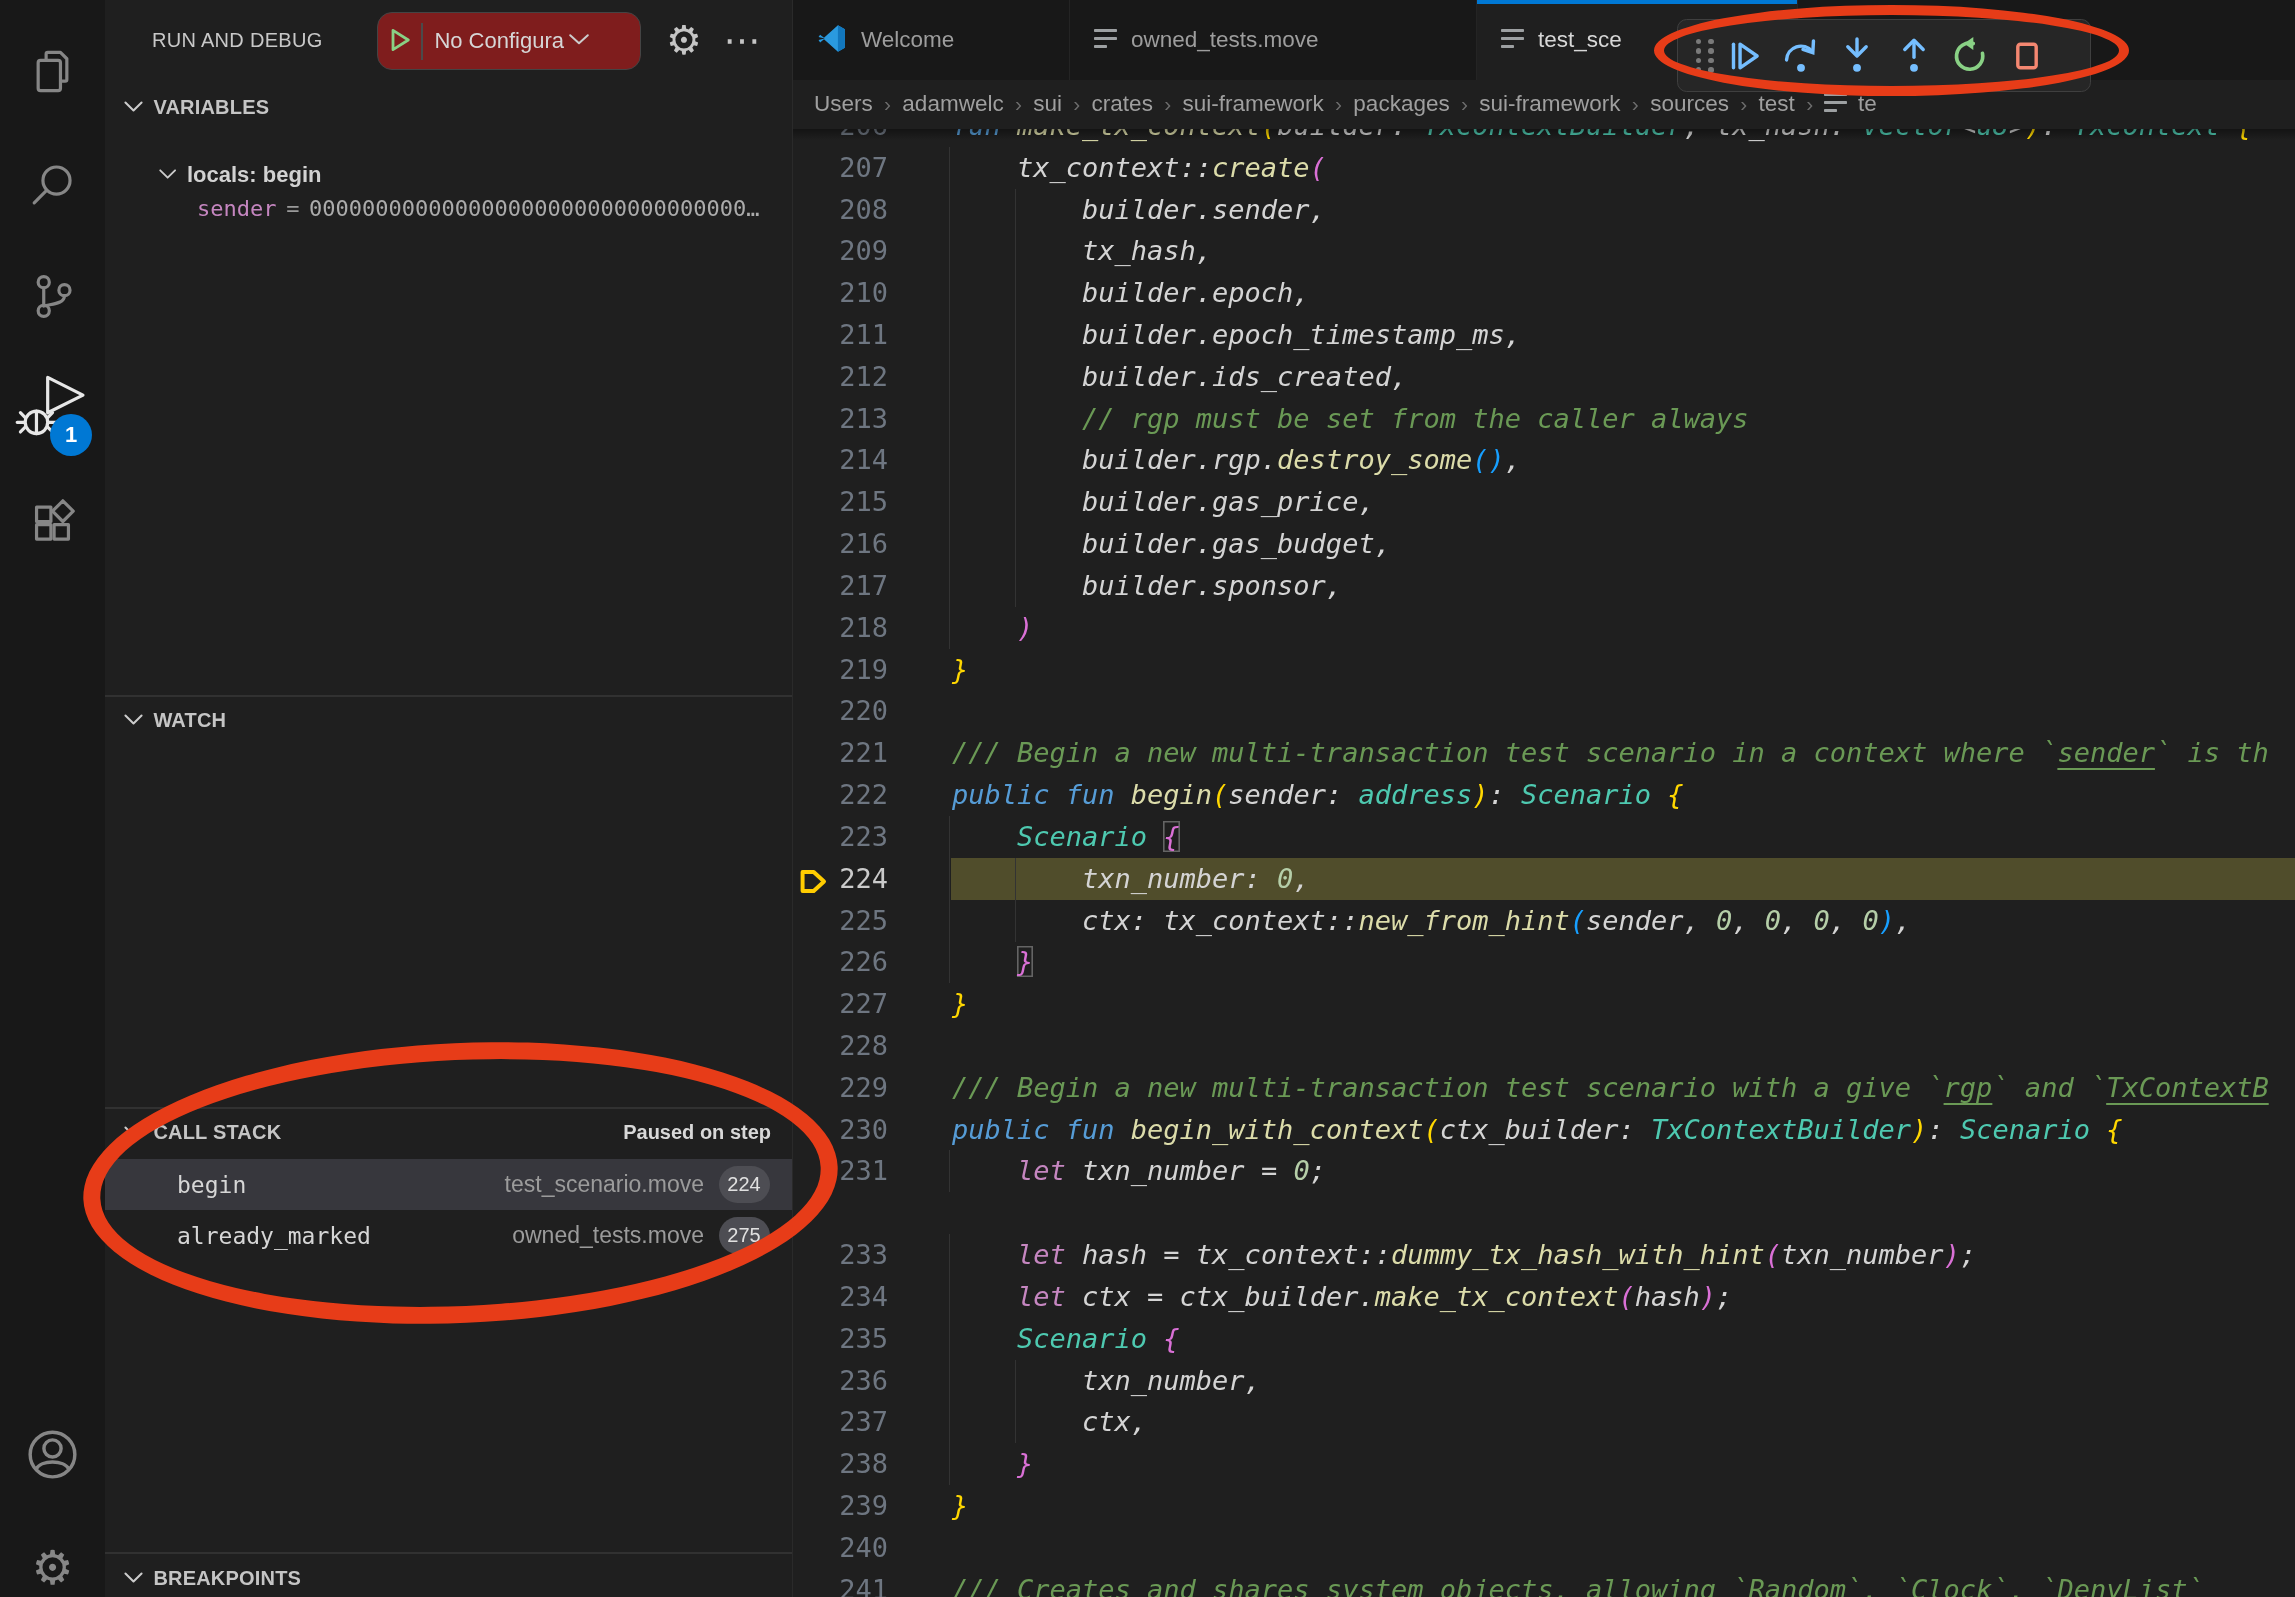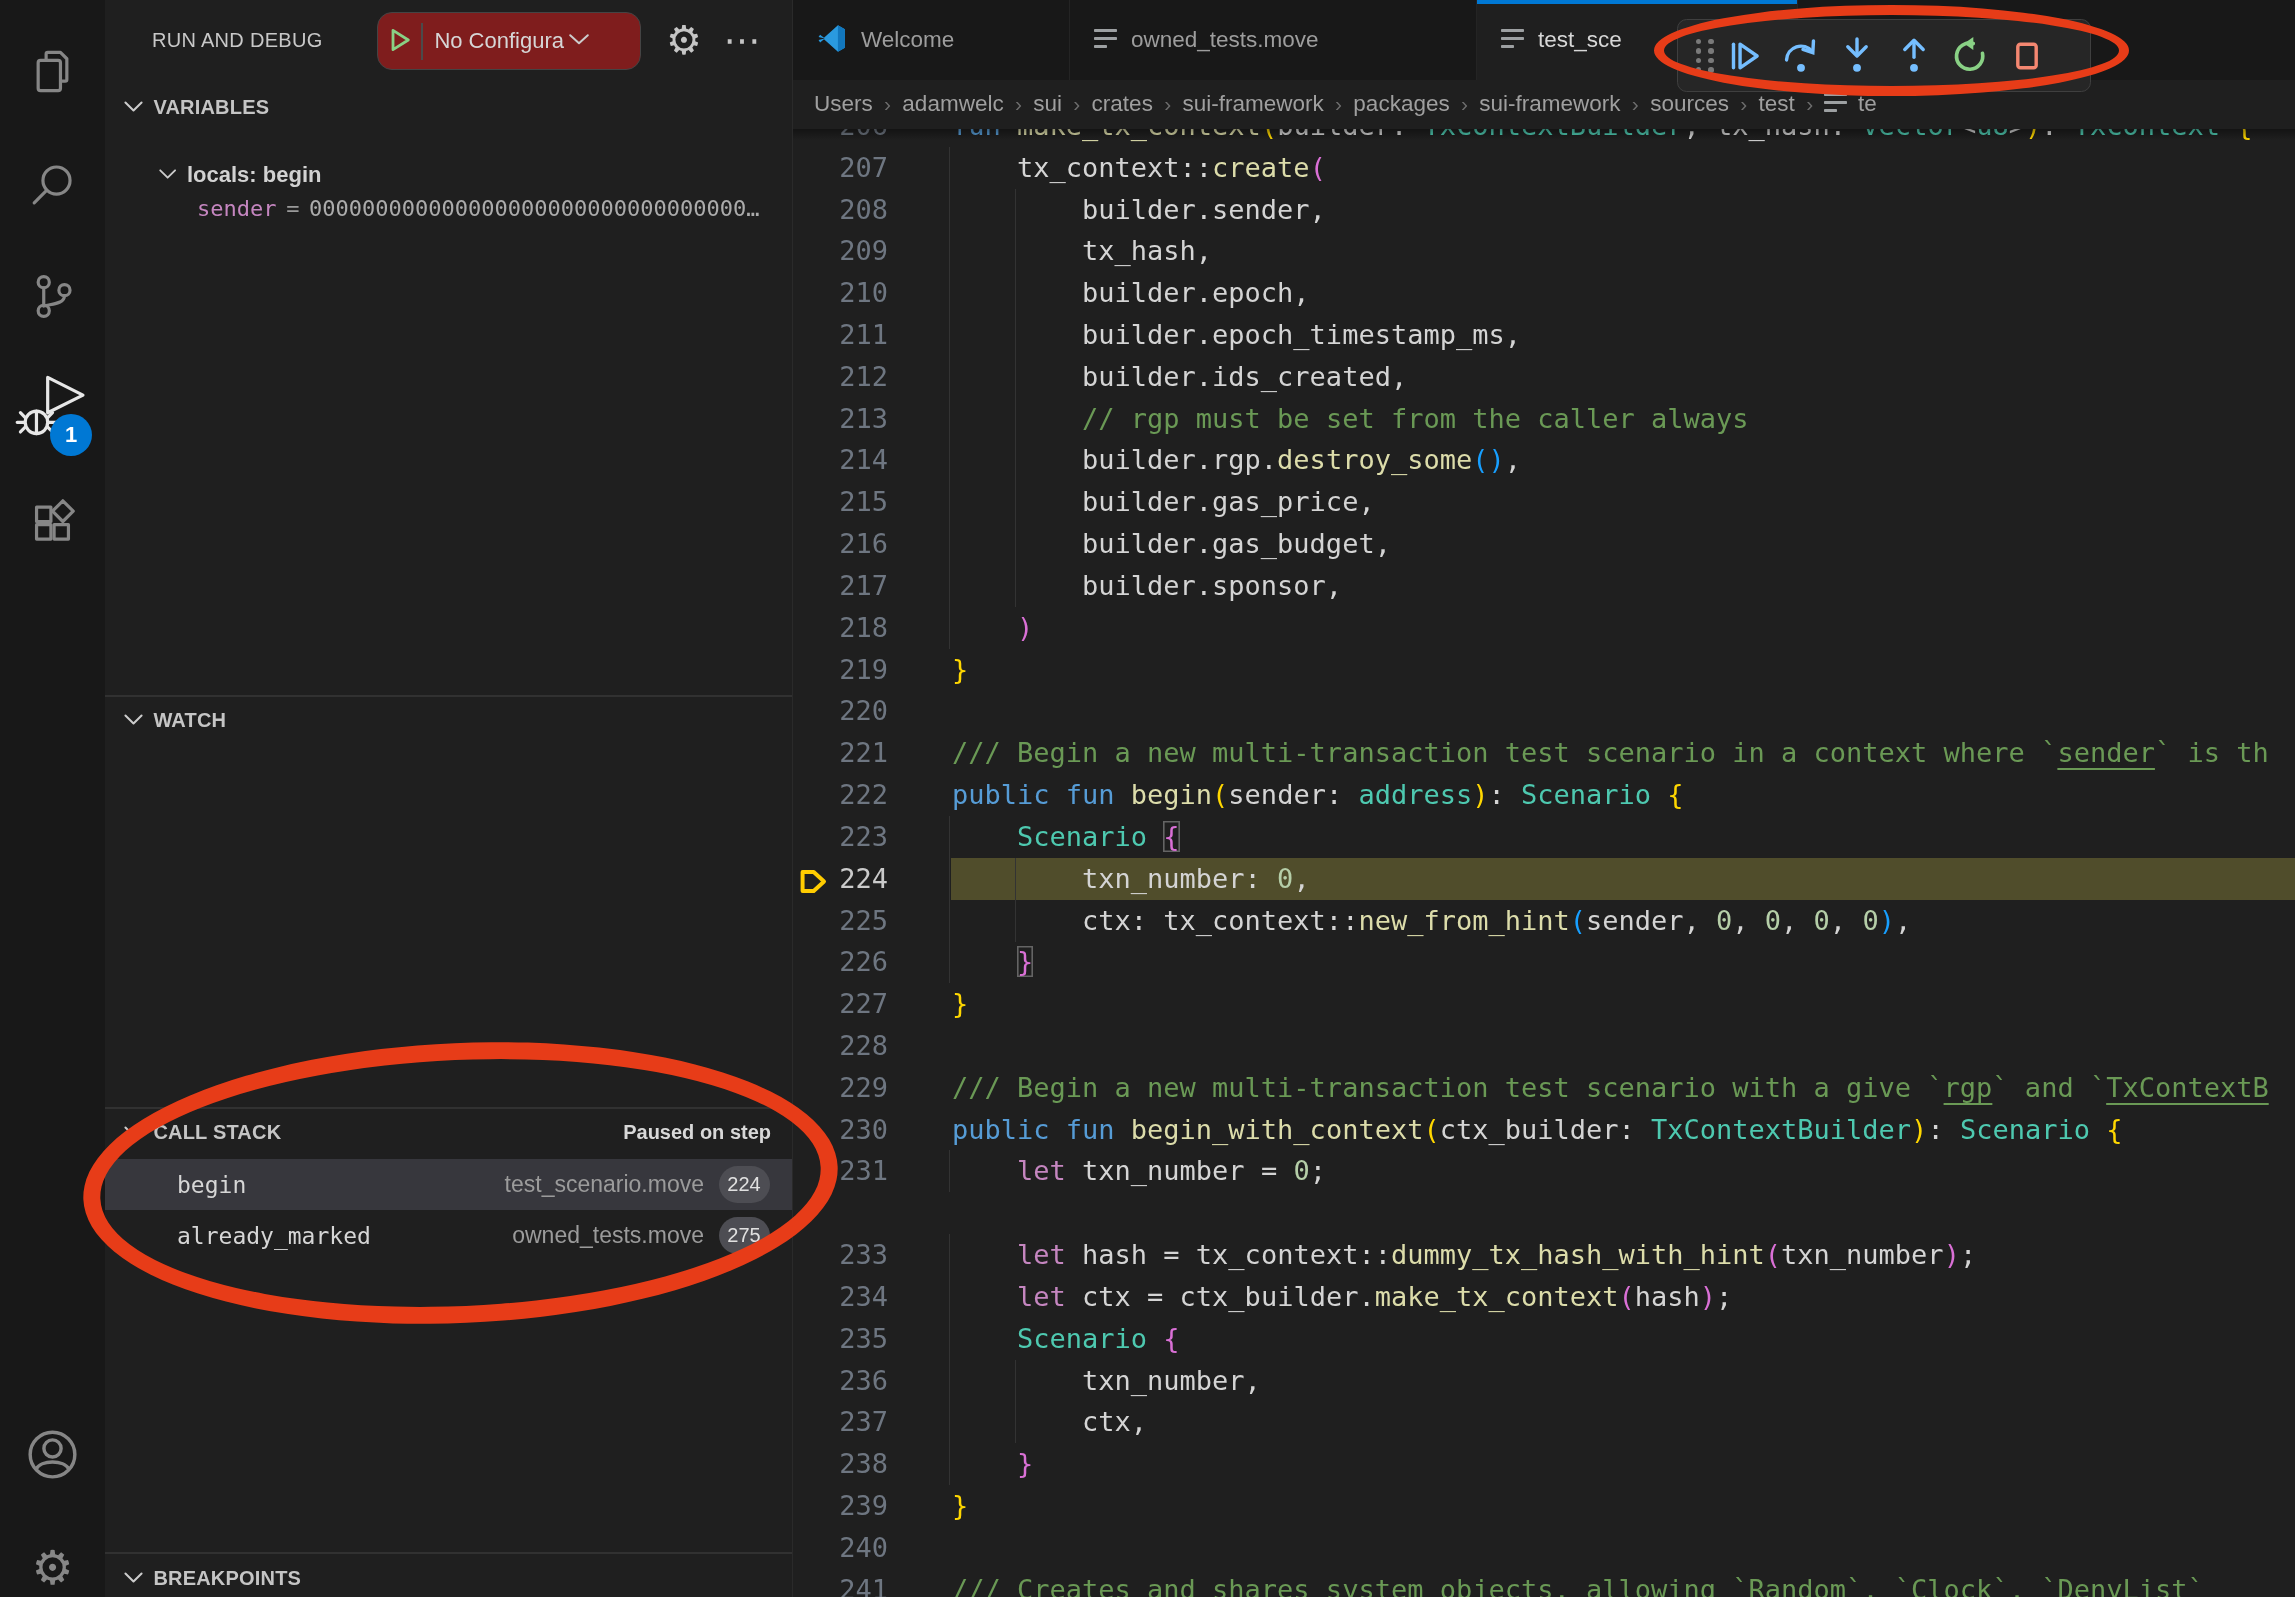--- a/index.html
+++ b/index.html
@@ -68,21 +68,21 @@
   .bc-sep{font-size:21px;color:#6d6d6d;margin:0 11.3px;}
   #bc-shadow{position:absolute;left:0;top:129px;width:1503px;height:11.3px;
              background:linear-gradient(rgba(0,0,0,.38),rgba(0,0,0,0));z-index:3;}
 
   #code{position:absolute;left:0;top:129px;width:1503px;height:1469px;overflow:hidden;
         font-family:"DejaVu Sans Mono",monospace;font-size:27px;}
   .code-row{position:absolute;left:0;width:1503px;height:42px;line-height:42px;}
   .num{position:absolute;left:0;width:95px;text-align:right;color:#6e7681;}
   .num.cur{color:#cacaca;}
   .row-hl{position:absolute;left:158px;right:0;top:0;height:42px;background:#504d2b;}
-  .code-text{position:absolute;left:159px;white-space:pre;color:#d4d4d4;}
+  .code-text{position:absolute;left:159px;white-space:pre;color:#d4d4d4;font-style:italic;}
   .guide{position:absolute;top:0;height:42px;width:0;border-left:1.6px solid #333333;}
   .g0{left:156px;} .g1{left:222px;}
   .mark{position:absolute;left:6.4px;top:7.2px;}
   .t-kw{color:#569cd6;} .t-kw2{color:#c586c0;} .t-fn{color:#dcdcaa;} .t-ty{color:#4ec9b0;}
   .t-cm{color:#6a9955;} .t-num{color:#b5cea8;} .t-tx{color:#d4d4d4;}
   .t-p1{color:#ffd700;} .t-p2{color:#da70d6;} .t-p3{color:#179fff;}
   .t-u{text-decoration:underline;text-decoration-thickness:1.6px;text-underline-offset:5.6px;}
   .t-bm{box-shadow:inset 0 0 0 1.6px #646464;}
 
   

